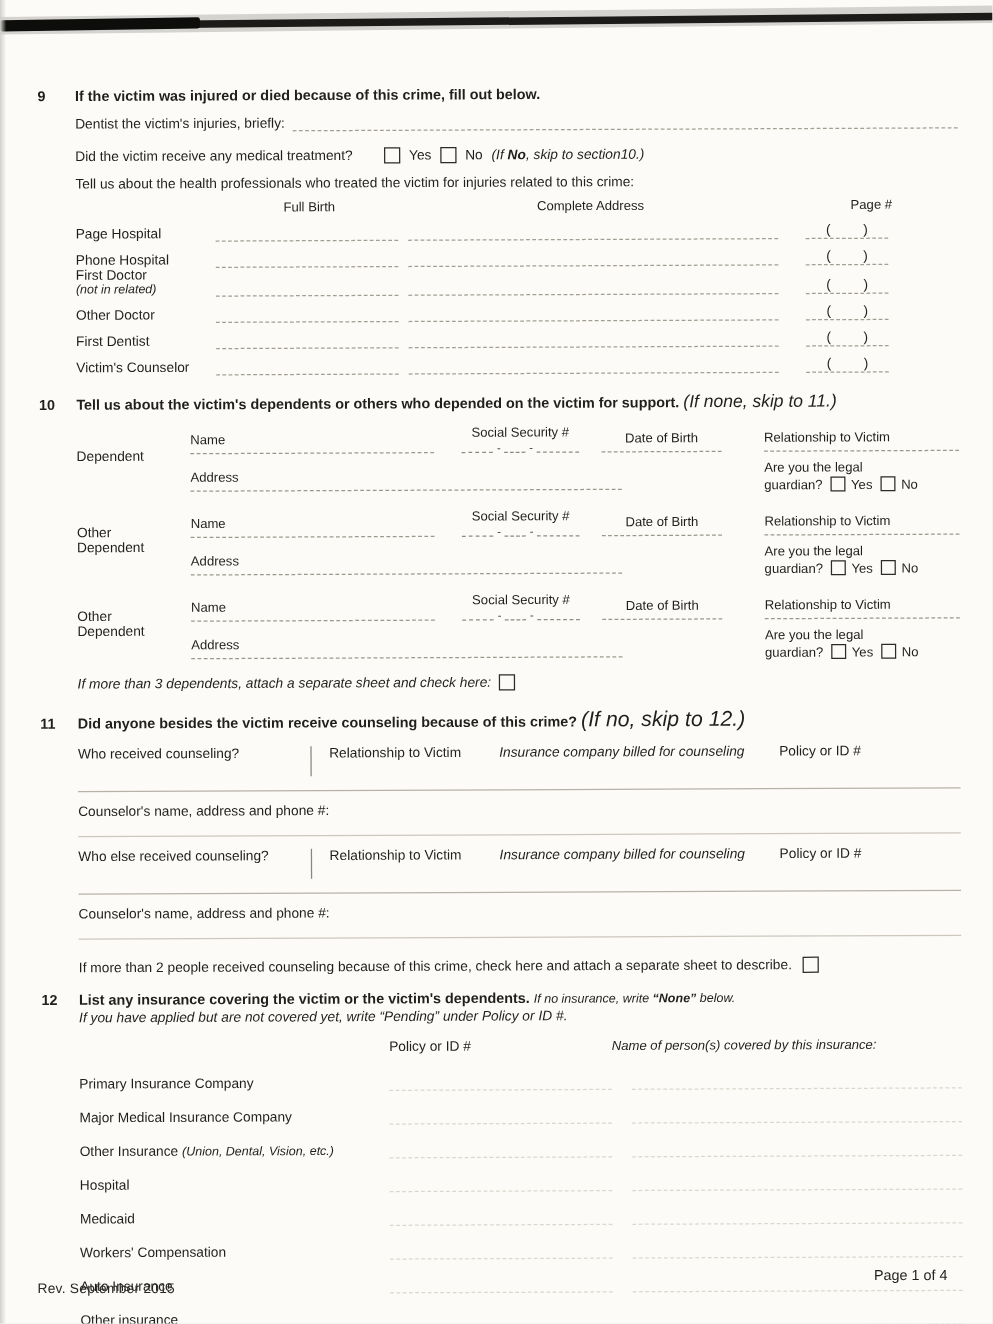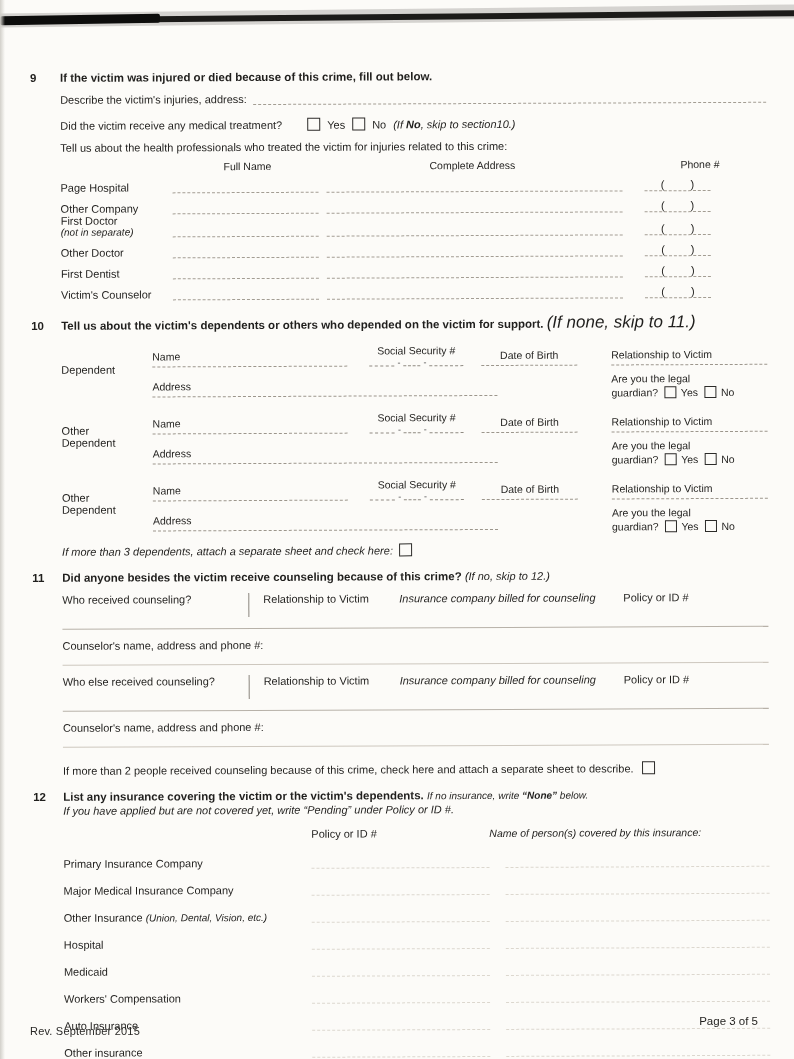--- a/index.html
+++ b/index.html
@@ -108,54 +108,54 @@
 
   <div class="content">
 
     <div class="sec">
       <div class="sec-head">
         <span class="num">9</span>
         <span class="title">If the victim was injured or died because of this crime, fill out below.</span>
       </div>
       <div class="body">
         <div class="line-row">
-          <span>Describe the victim's injuries, address:</span>
+          <span>Dentist the victim's injuries, briefly:</span>
           <span class="fill"></span>
         </div>
         <div class="treat-row">
           <span class="q">Did the victim receive any medical treatment?</span>
           <span class="cb"></span>
           <span>Yes</span>
           <span class="cb"></span>
           <span>No</span>
           <span class="it"><span>(If </span><b>No</b><span>, skip to section10.)</span></span>
         </div>
         <div class="intro">Tell us about the health professionals who treated the victim for injuries related to this crime:</div>
 
         <div class="prov-head">
           <span class="ph-spacer"></span>
-          <span class="ph-name">Full Name</span>
+          <span class="ph-name">Full Birth</span>
           <span class="ph-addr">Complete Address</span>
-          <span class="ph-phone">Phone #</span>
+          <span class="ph-phone">Page #</span>
         </div>
 
         <div class="prov-row">
           <span class="p-lbl"><span>Page Hospital</span><span class="p-note"></span></span>
           <span class="p-name fill"></span>
           <span class="p-addr fill"></span>
           <span class="p-phone">(<span class="pfill"></span>)</span>
         </div>
         <div class="prov-row">
-          <span class="p-lbl"><span>Other Company</span><span class="p-note"></span></span>
-          <span class="p-name fill"></span>
-          <span class="p-addr fill"></span>
-          <span class="p-phone">(<span class="pfill"></span>)</span>
-        </div>
-        <div class="prov-row">
-          <span class="p-lbl"><span>First Doctor</span><span class="p-note">(not in separate)</span></span>
+          <span class="p-lbl"><span>Phone Hospital</span><span class="p-note"></span></span>
+          <span class="p-name fill"></span>
+          <span class="p-addr fill"></span>
+          <span class="p-phone">(<span class="pfill"></span>)</span>
+        </div>
+        <div class="prov-row">
+          <span class="p-lbl"><span>First Doctor</span><span class="p-note">(not in related)</span></span>
           <span class="p-name fill"></span>
           <span class="p-addr fill"></span>
           <span class="p-phone">(<span class="pfill"></span>)</span>
         </div>
         <div class="prov-row">
           <span class="p-lbl"><span>Other Doctor</span><span class="p-note"></span></span>
           <span class="p-name fill"></span>
           <span class="p-addr fill"></span>
           <span class="p-phone">(<span class="pfill"></span>)</span>
         </div>
@@ -170,21 +170,21 @@
           <span class="p-name fill"></span>
           <span class="p-addr fill"></span>
           <span class="p-phone">(<span class="pfill"></span>)</span>
         </div>
       </div>
     </div>
 
     <div class="sec">
       <div class="sec-head">
         <span class="num">10</span>
-        <span class="title"><span>Tell us about the victim's dependents or others who depended on the victim for support.</span> <span class="it" style="font-weight:normal;font-size:17px;">(If none, skip to 11.)</span></span>
+        <span class="title"><span>Tell us about the victim's dependents or others who depended on the victim for support.</span> <span class="it" style="font-weight:normal;font-size:14px;">(If none, skip to 11.)</span></span>
       </div>
       <div class="body">
 
         <div class="dep-block">
           <div class="d-lbl">Dependent</div>
           <div class="cell d-name">
             <span class="cell-h">Name</span>
             <span class="d-line"></span>
           </div>
           <div class="cell d-ssn">
@@ -268,21 +268,21 @@
         <div class="dep-more">
           <span class="it">If more than 3 dependents, attach a separate sheet and check here:</span>
           <span class="cb"></span>
         </div>
       </div>
     </div>
 
     <div class="sec">
       <div class="sec-head">
         <span class="num">11</span>
-        <span class="title"><span>Did anyone besides the victim receive counseling because of this crime?</span> <span class="it" style="font-weight:normal;font-size:11px;">(If no, skip to 12.)</span></span>
+        <span class="title"><span>Did anyone besides the victim receive counseling because of this crime?</span> <span class="it" style="font-weight:normal;font-size:17px;">(If no, skip to 12.)</span></span>
       </div>
       <div class="body body11">
 
         <div class="c-group">
           <div class="c-head">
             <span class="c1">Who received counseling?</span>
             <span class="vbar"></span>
             <span class="c2">Relationship to Victim</span>
             <span class="c3">Insurance company billed for counseling</span>
             <span class="c4">Policy or ID #</span>
@@ -365,14 +365,14 @@
           <span class="ins-lbl"><span>Other insurance</span> <span class="ins-note"></span></span>
           <span class="ins-policy"></span>
           <span class="ins-persons"></span>
         </div>
       </div>
     </div>
 
   </div>
 
   <div class="footer-l">Rev. September 2015</div>
-  <div class="footer-r">Page 3 of 5</div>
+  <div class="footer-r">Page 1 of 4</div>
 </div>
 
 </body></html>

